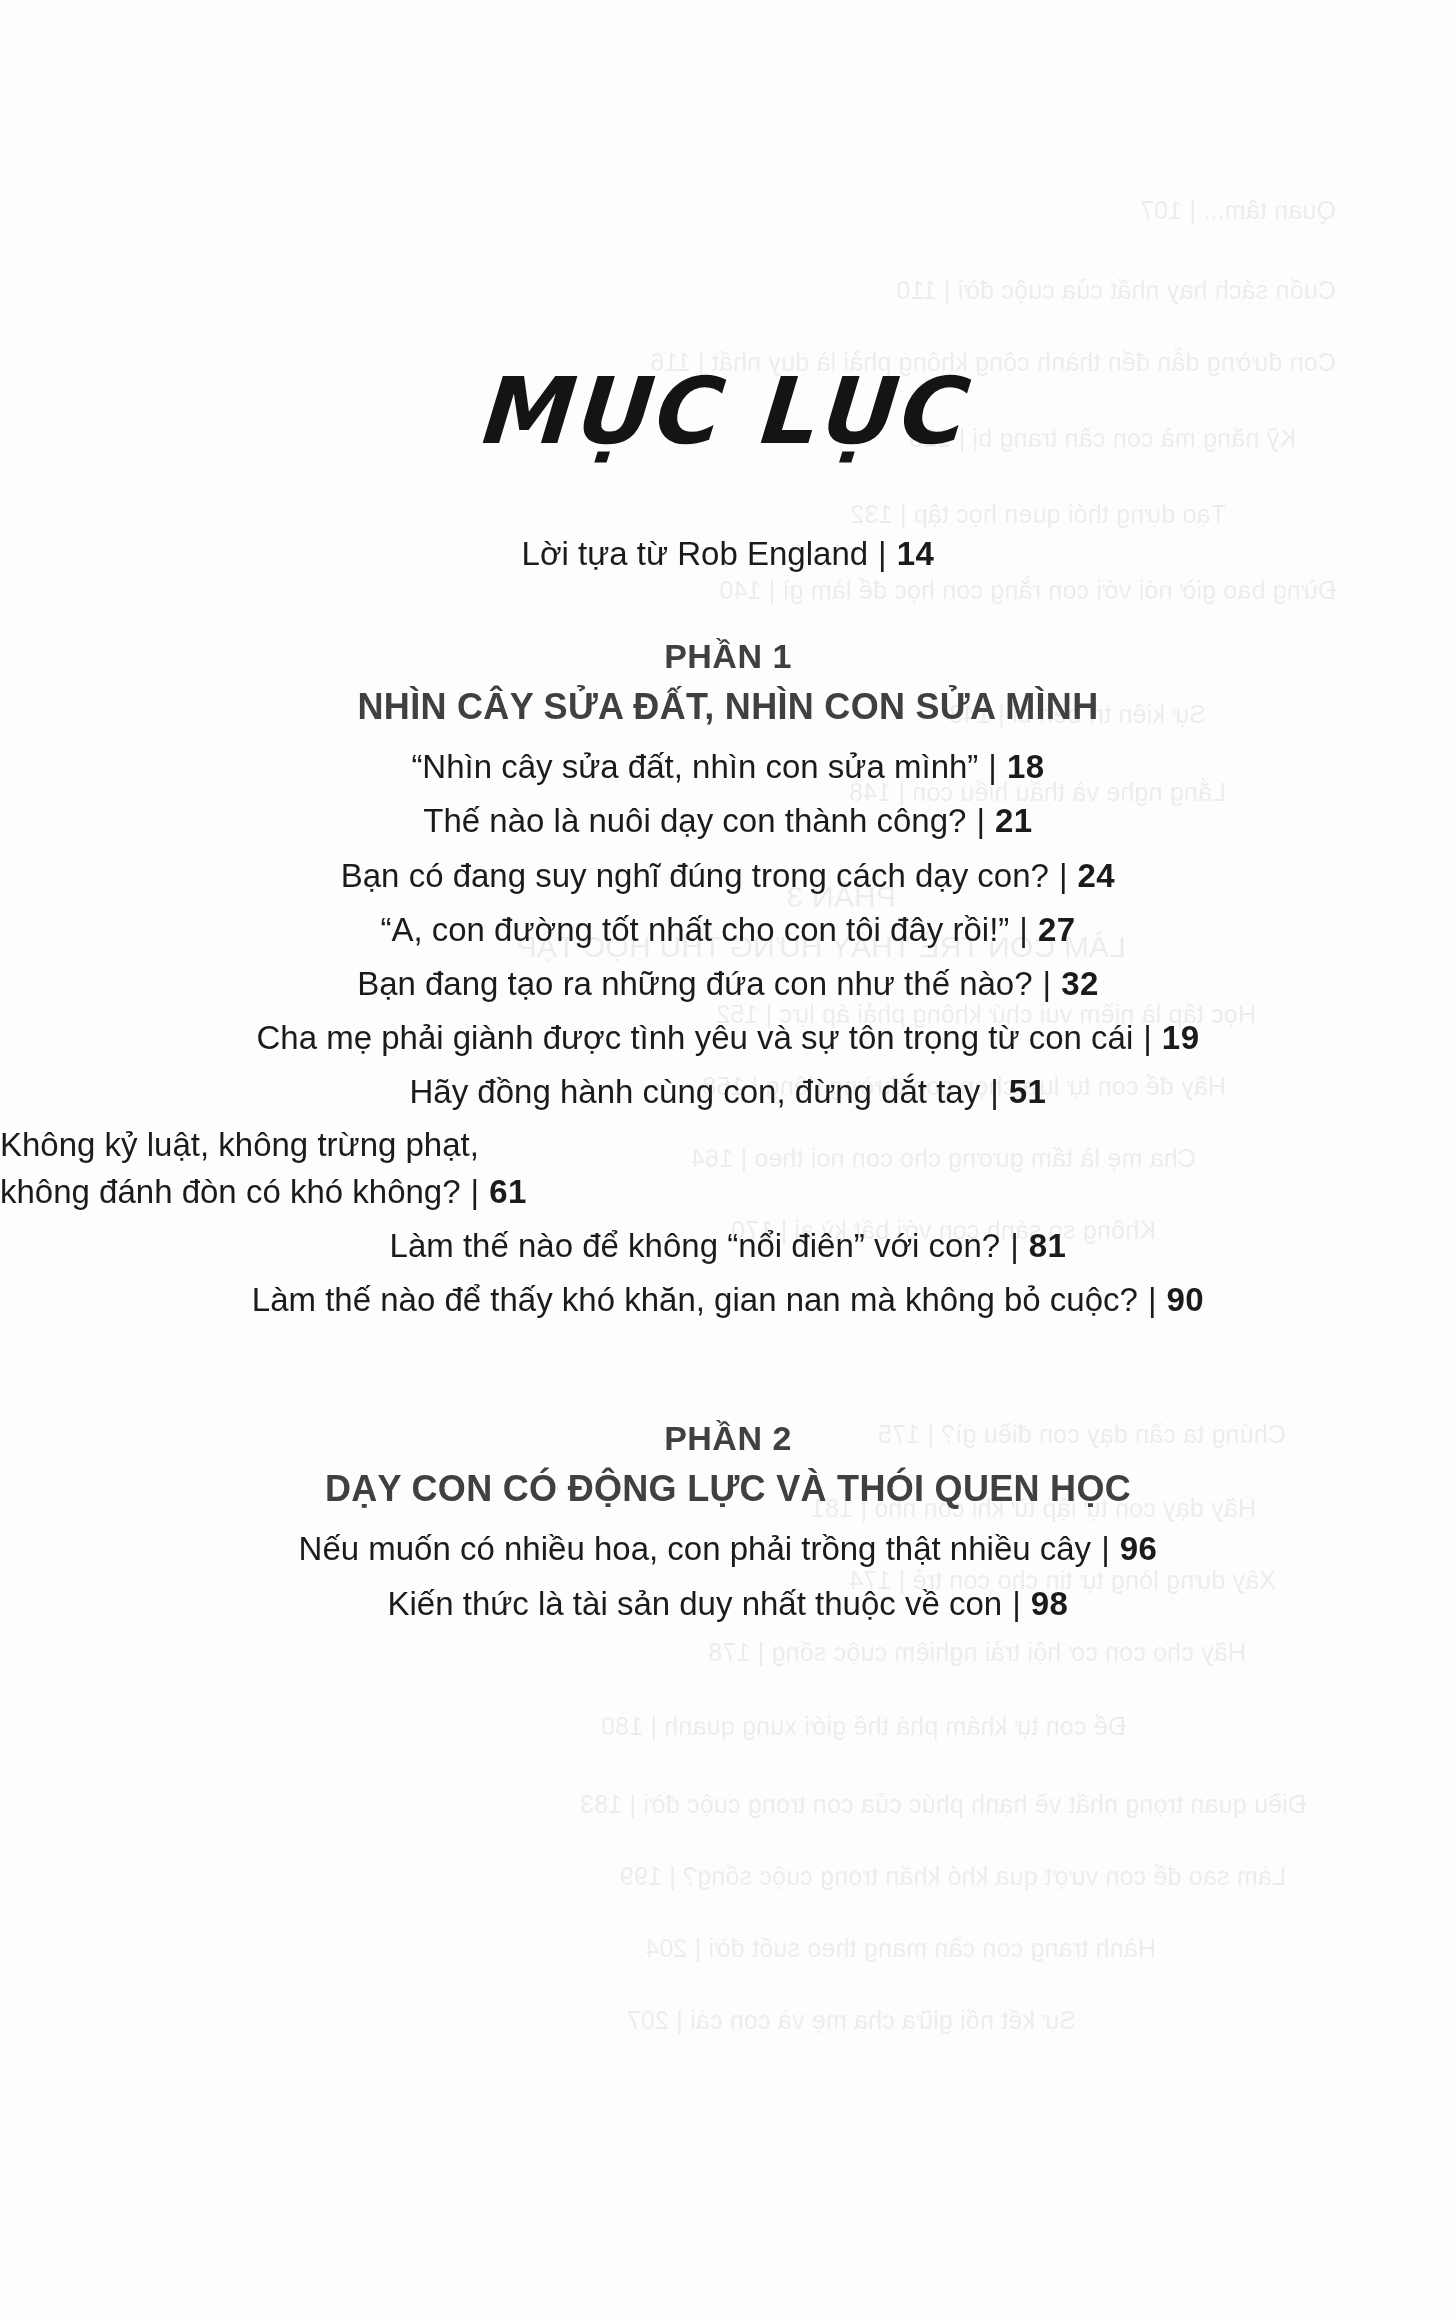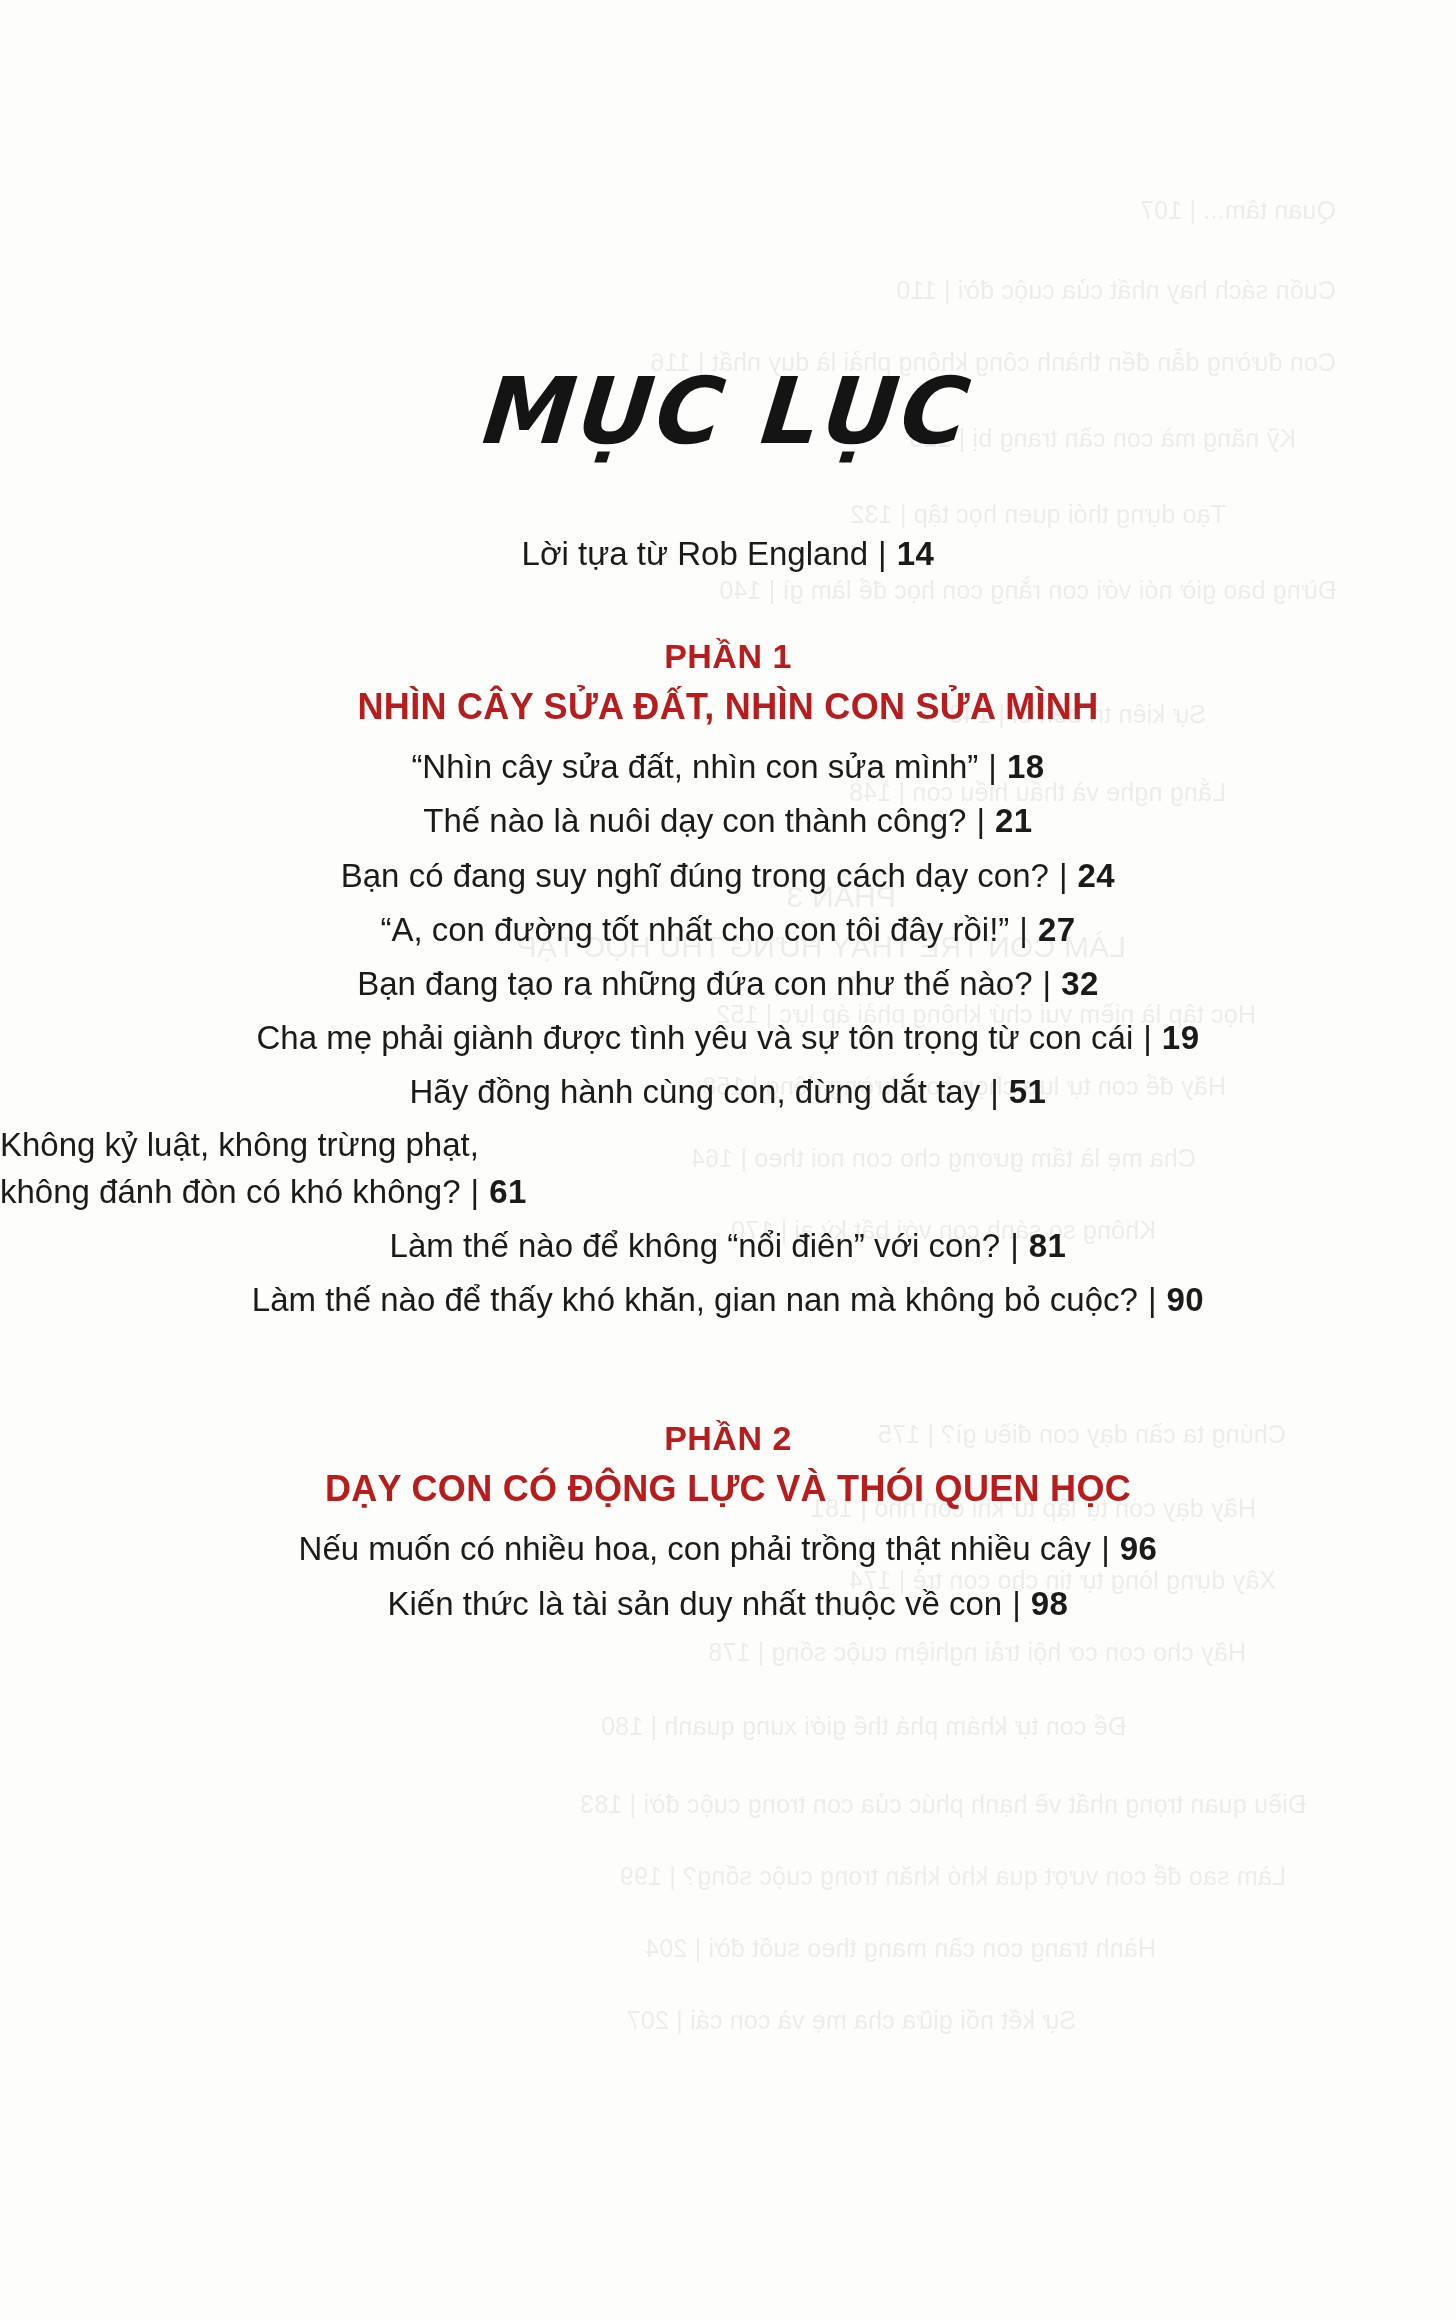--- a/index.html
+++ b/index.html
@@ -84,21 +84,21 @@
 
   .lead {
     margin-top: 62px;
     font-size: 33px;
   }
 
   .part-head {
     text-align: center;
     font-weight: bold;
     margin: 0;
-    color: #b91c1c;
+    color: #404040;
     white-space: nowrap;
   }
   .part-number {
     font-size: 34px;
     letter-spacing: 0.5px;
     margin-top: 56px;
   }
   .part-name {
     font-size: 36px;
     letter-spacing: 0.3px;

